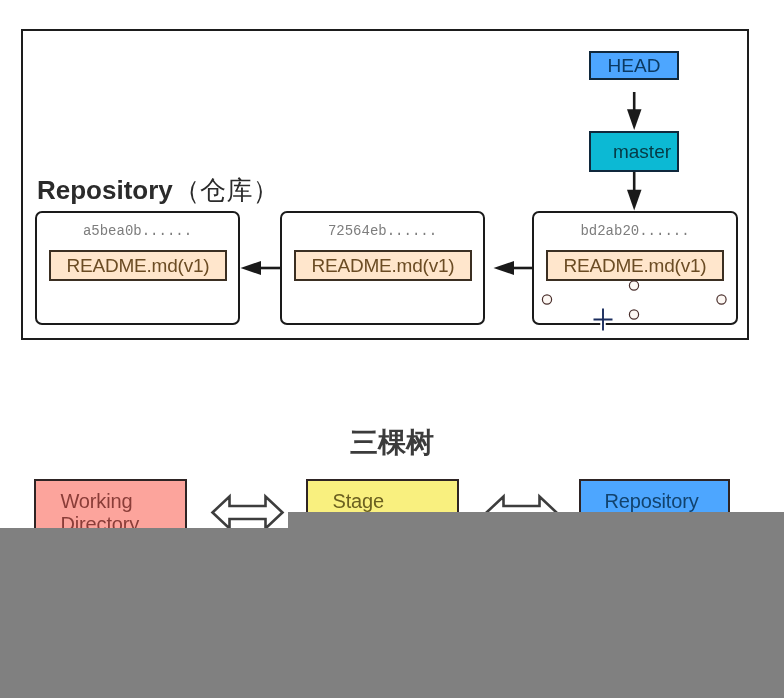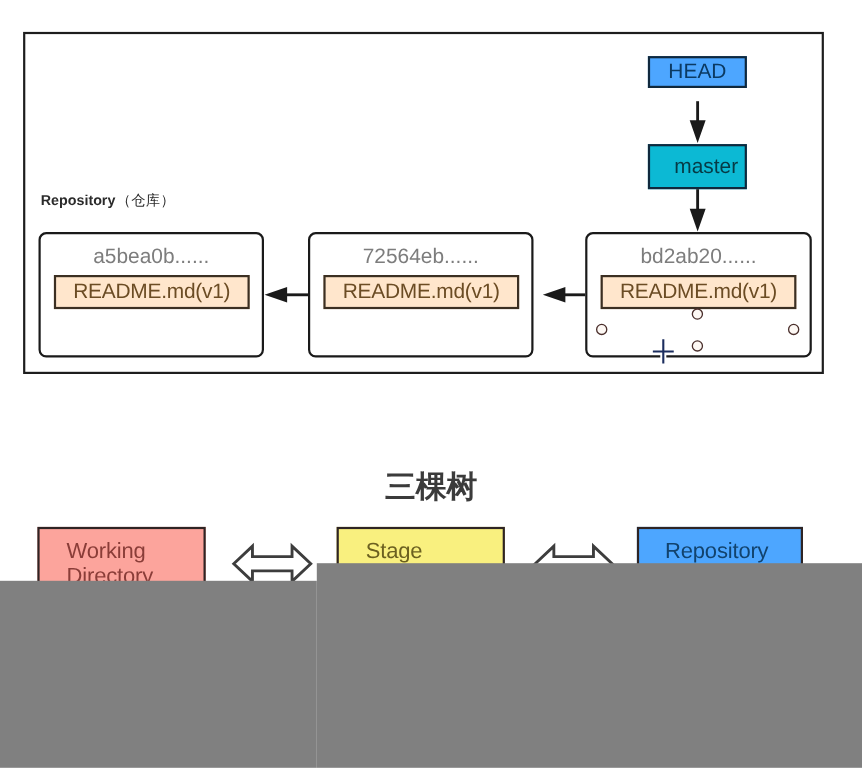--- a/index.html
+++ b/index.html
@@ -2,26 +2,26 @@
 <html><head>
 <meta charset="utf-8">
 <style>
   html,body{margin:0;padding:0;}
   body{width:784px;height:698px;background:#ffffff;font-family:"Liberation Sans",sans-serif;overflow:hidden;}
   #stage{position:absolute;left:0;top:0;width:784px;height:698px;background:#ffffff;filter:blur(0.3px);}
   .abs{position:absolute;box-sizing:border-box;}
 
   
   #repo-frame{left:21px;top:29px;width:728px;height:311px;border:2.8px solid #1d1d1d;background:#fff;}
-  #repo-label{left:37px;top:173px;font-size:13px;font-weight:bold;color:#2b2b2b;white-space:nowrap;}
+  #repo-label{left:37px;top:173px;font-size:26px;font-weight:bold;color:#2b2b2b;white-space:nowrap;}
   #repo-label .cjk{font-weight:500;letter-spacing:0.3px;margin-left:1px;}
 
   
   .commit{border:2.5px solid #1a1a1a;border-radius:7px;background:#fff;}
-  .commit-hash{position:absolute;left:0;right:0;top:10px;text-align:center;font-size:19px;color:#7d7d7d;}
+  .commit-hash{position:absolute;left:0;right:0;top:10px;text-align:center;font-size:14px;color:#7d7d7d;font-family:Liberation Mono, monospace;}
   .file{position:absolute;box-sizing:border-box;border:2.2px solid #3a2d22;display:flex;align-items:center;justify-content:center;font-size:19px;}
   .f-readme{background:#ffe6cc;color:#6b4c24;border-color:#3b2f22;letter-spacing:-0.22px;}
   .f-license{background:#f9d2ce;color:#8a3a33;border-color:#3b2222;letter-spacing:-0.65px;}
   .f-license-sel{background:#fba399;color:#7e2f28;border-color:#241010;letter-spacing:-0.65px;}
 
   
   .ref-box{border:2.5px solid #10283c;display:flex;align-items:center;justify-content:center;font-size:19px;}
   #head-box{left:589px;top:51px;width:90px;height:29px;background:#4da6ff;color:#0b3a63;}
   #master-box{left:589px;top:131px;width:90px;height:41px;background:#0cb9d4;color:#063a45;padding-left:16px;}
 

